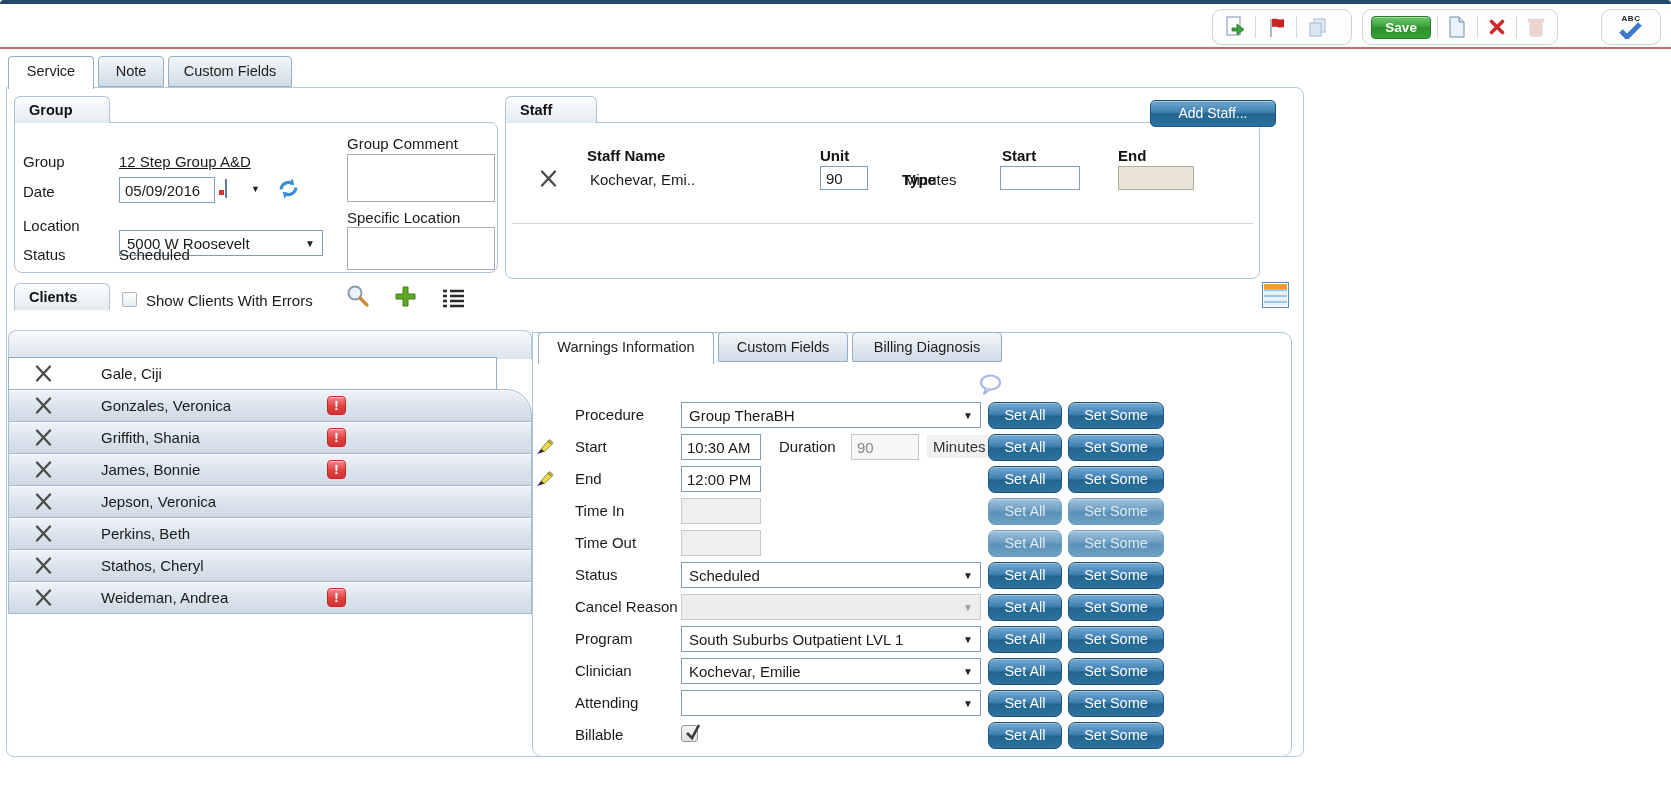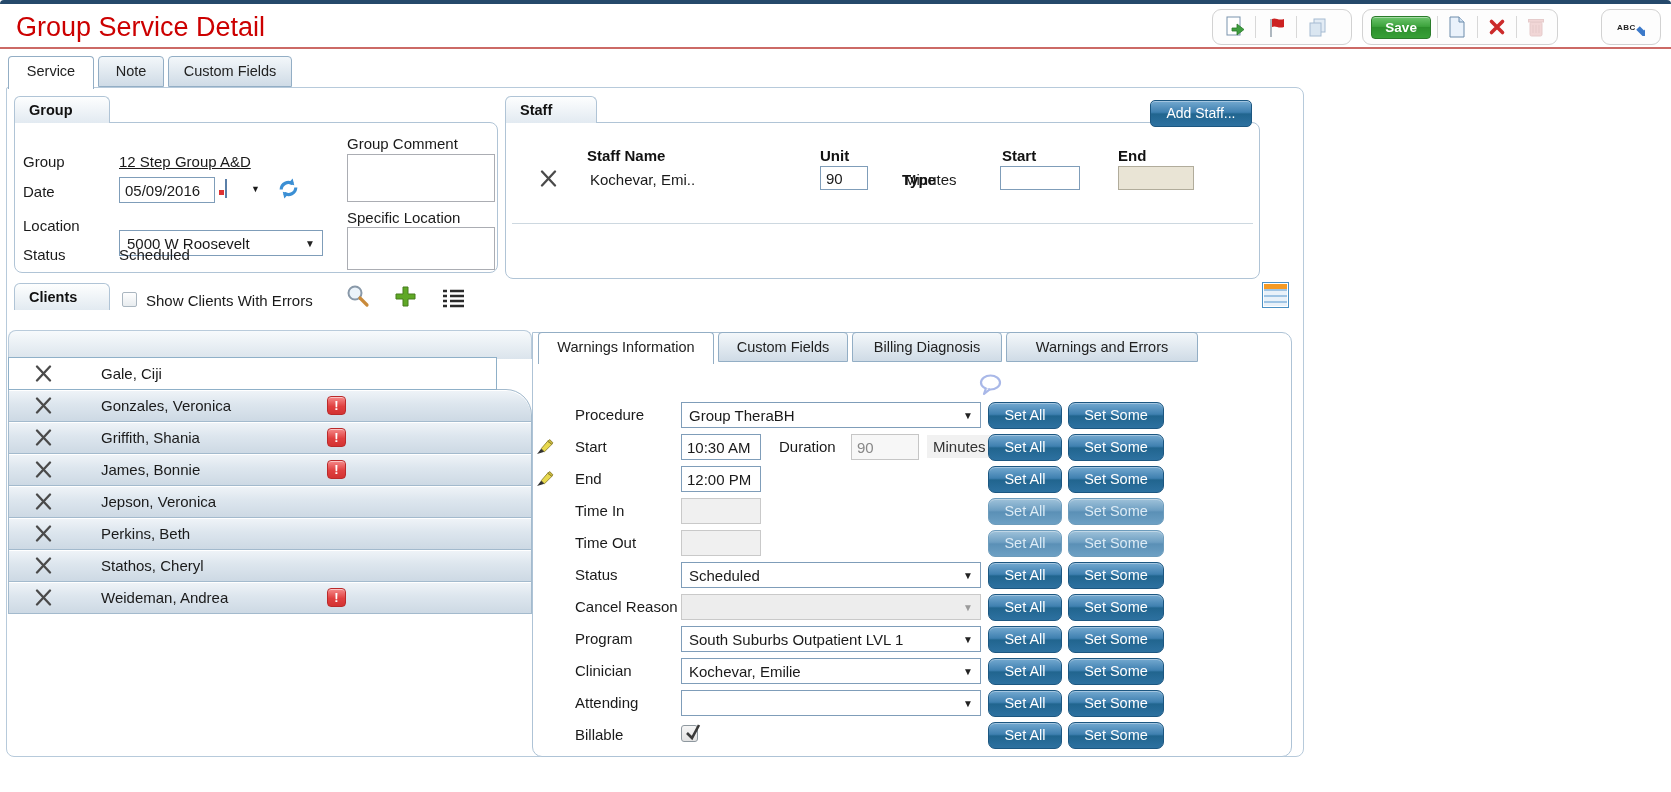--- a/index.html
+++ b/index.html
@@ -92,21 +92,20 @@
       repeating-linear-gradient(#9ec4e4 0 2px, #e8f1f9 2px 6px),
       #e8f1f9; cursor:pointer; box-shadow:0 0 0 1px #fff inset; }
   .list-ic { cursor:pointer; }
 </style>
 </head>
 <body>
 
 <div class="page">
   <div class="top-strip"></div>
 
-  <div class="page-title">Group Service Detail</div>
   <div class="red-rule"></div>
 
   <div class="tb-group" style="left:1212px;width:140px;">
     <span class="tb-ic">
       <svg width="23" height="23">
           <rect x="3" y="1" width="13" height="18" fill="#fff" stroke="#7a93ad"></rect>
           <path d="M8 12 L13 12 L13 8 L20 13.5 L13 19 L13 15 L8 15 Z" fill="#3f9e3f" stroke="#2a7a2a" stroke-width="0.8"></path>
         </svg>
     </span>
     <span class="tb-sep"></span>
@@ -144,21 +143,21 @@
     <span class="tb-ic">
       <svg width="18" height="20" opacity="0.45">
           <rect x="3" y="5" width="12" height="14" rx="1.5" fill="#e4a7a7" stroke="#c98f8f"></rect>
           <rect x="1.5" y="2.5" width="15" height="2.5" fill="#e4a7a7" stroke="#c98f8f"></rect>
           <path d="M6 8 V16 M9 8 V16 M12 8 V16" stroke="#c98f8f"></path>
         </svg>
     </span>
   </div>
 
   <div class="tb-group" style="left:1601px;width:60px;justify-content:center;">
-    <span class="tb-ic" style="flex-direction:row;">
+    <span class="tb-ic" style="flex-direction:column;">
       <span class="abc-txt">ABC</span>
       <svg width="24" height="17">
           <path d="M2 9 L8 15 L21 2" fill="none" stroke="#3c79c9" stroke-width="5" stroke-linejoin="round"></path>
         </svg>
     </span>
   </div>
 
   <div class="mtab active" style="left:8px;width:86px;">Service</div>
   <div class="mtab" style="left:98px;width:66px;">Note</div>
   <div class="mtab" style="left:168px;width:124px;">Custom Fields</div>
@@ -192,21 +191,21 @@
     <span class="abs flabel15" style="left:8px;top:123px;">Status</span>
     <span class="abs flabel15" style="left:104px;top:123px;">Scheduled</span>
 
     <span class="abs flabel15" style="left:332px;top:12px;">Group Comment</span>
     <textarea class="abs box" style="left: 332px; top: 31px; width: 148px; height: 48px;"></textarea>
     <span class="abs flabel15" style="left:332px;top:86px;">Specific Location</span>
     <textarea class="abs box" style="left: 332px; top: 104px; width: 148px; height: 43px;"></textarea>
   </div>
 
   <div class="ptab" style="left:505px;top:96px;width:92px;">Staff</div>
-  <div class="bbtn abs" style="left:1150px;top:100px;width:102px;height:27px;line-height:25px;z-index:5;border-radius:5px;font-size:14px;">Add Staff...</div>
+  <div class="bbtn abs" style="left:1150px;top:100px;width:126px;height:27px;line-height:25px;z-index:5;border-radius:5px;font-size:14px;">Add Staff...</div>
   <div class="pbody" style="left:505px;top:122px;width:755px;height:157px;">
     <span class="scol" style="left:81px;top:24px;">Staff Name</span>
     <span class="scol" style="left:314px;top:24px;">Unit</span>
     <span class="scol" style="left:396px;top:24px;margin-top:24px;">Type</span>
     <span class="scol" style="left:496px;top:24px;">Start</span>
     <span class="scol" style="left:612px;top:24px;">End</span>
 
     <span class="abs" style="left:34px;top:47px;">
       <svg width="17" height="17">
           <path d="M2 1.5 L15 15.5 M15 1.5 L2 15.5" stroke="#4a4a4a" stroke-width="2.3" stroke-linecap="round"></path>
@@ -303,21 +302,20 @@
           </svg></span>
       <span class="cname">Weideman, Andrea</span>
       <span class="err">!</span>
     </div>
   </div>
 
   <div class="abs" style="left:532px;top:332px;width:760px;height:425px;border:1px solid #aec3d6;border-radius:0 10px 10px 10px;background:#fff;z-index:3;"></div>
   <div class="dtab active" style="left:538px;width:176px;">Warnings Information</div>
   <div class="dtab" style="left:718px;width:130px;">Custom Fields</div>
   <div class="dtab" style="left:852px;width:150px;">Billing Diagnosis</div>
-  <div class="dtab" style="left:1006px;width:192px;">Warnings and Errors</div>
 
   <span class="abs" style="left:978px;top:374px;z-index:4;">
     <svg width="25" height="22">
         <ellipse cx="12.5" cy="8.5" rx="9.5" ry="7" fill="#fff" stroke="#a9b8e8" stroke-width="2.2"></ellipse>
         <path d="M8 14 L6 20 L12 15.2" fill="#fff" stroke="#a9b8e8" stroke-width="2.2" stroke-linejoin="round"></path>
       </svg>
   </span>
 
   <div class="frow" style="top:402px">
     <span class="flabel">Procedure</span>

